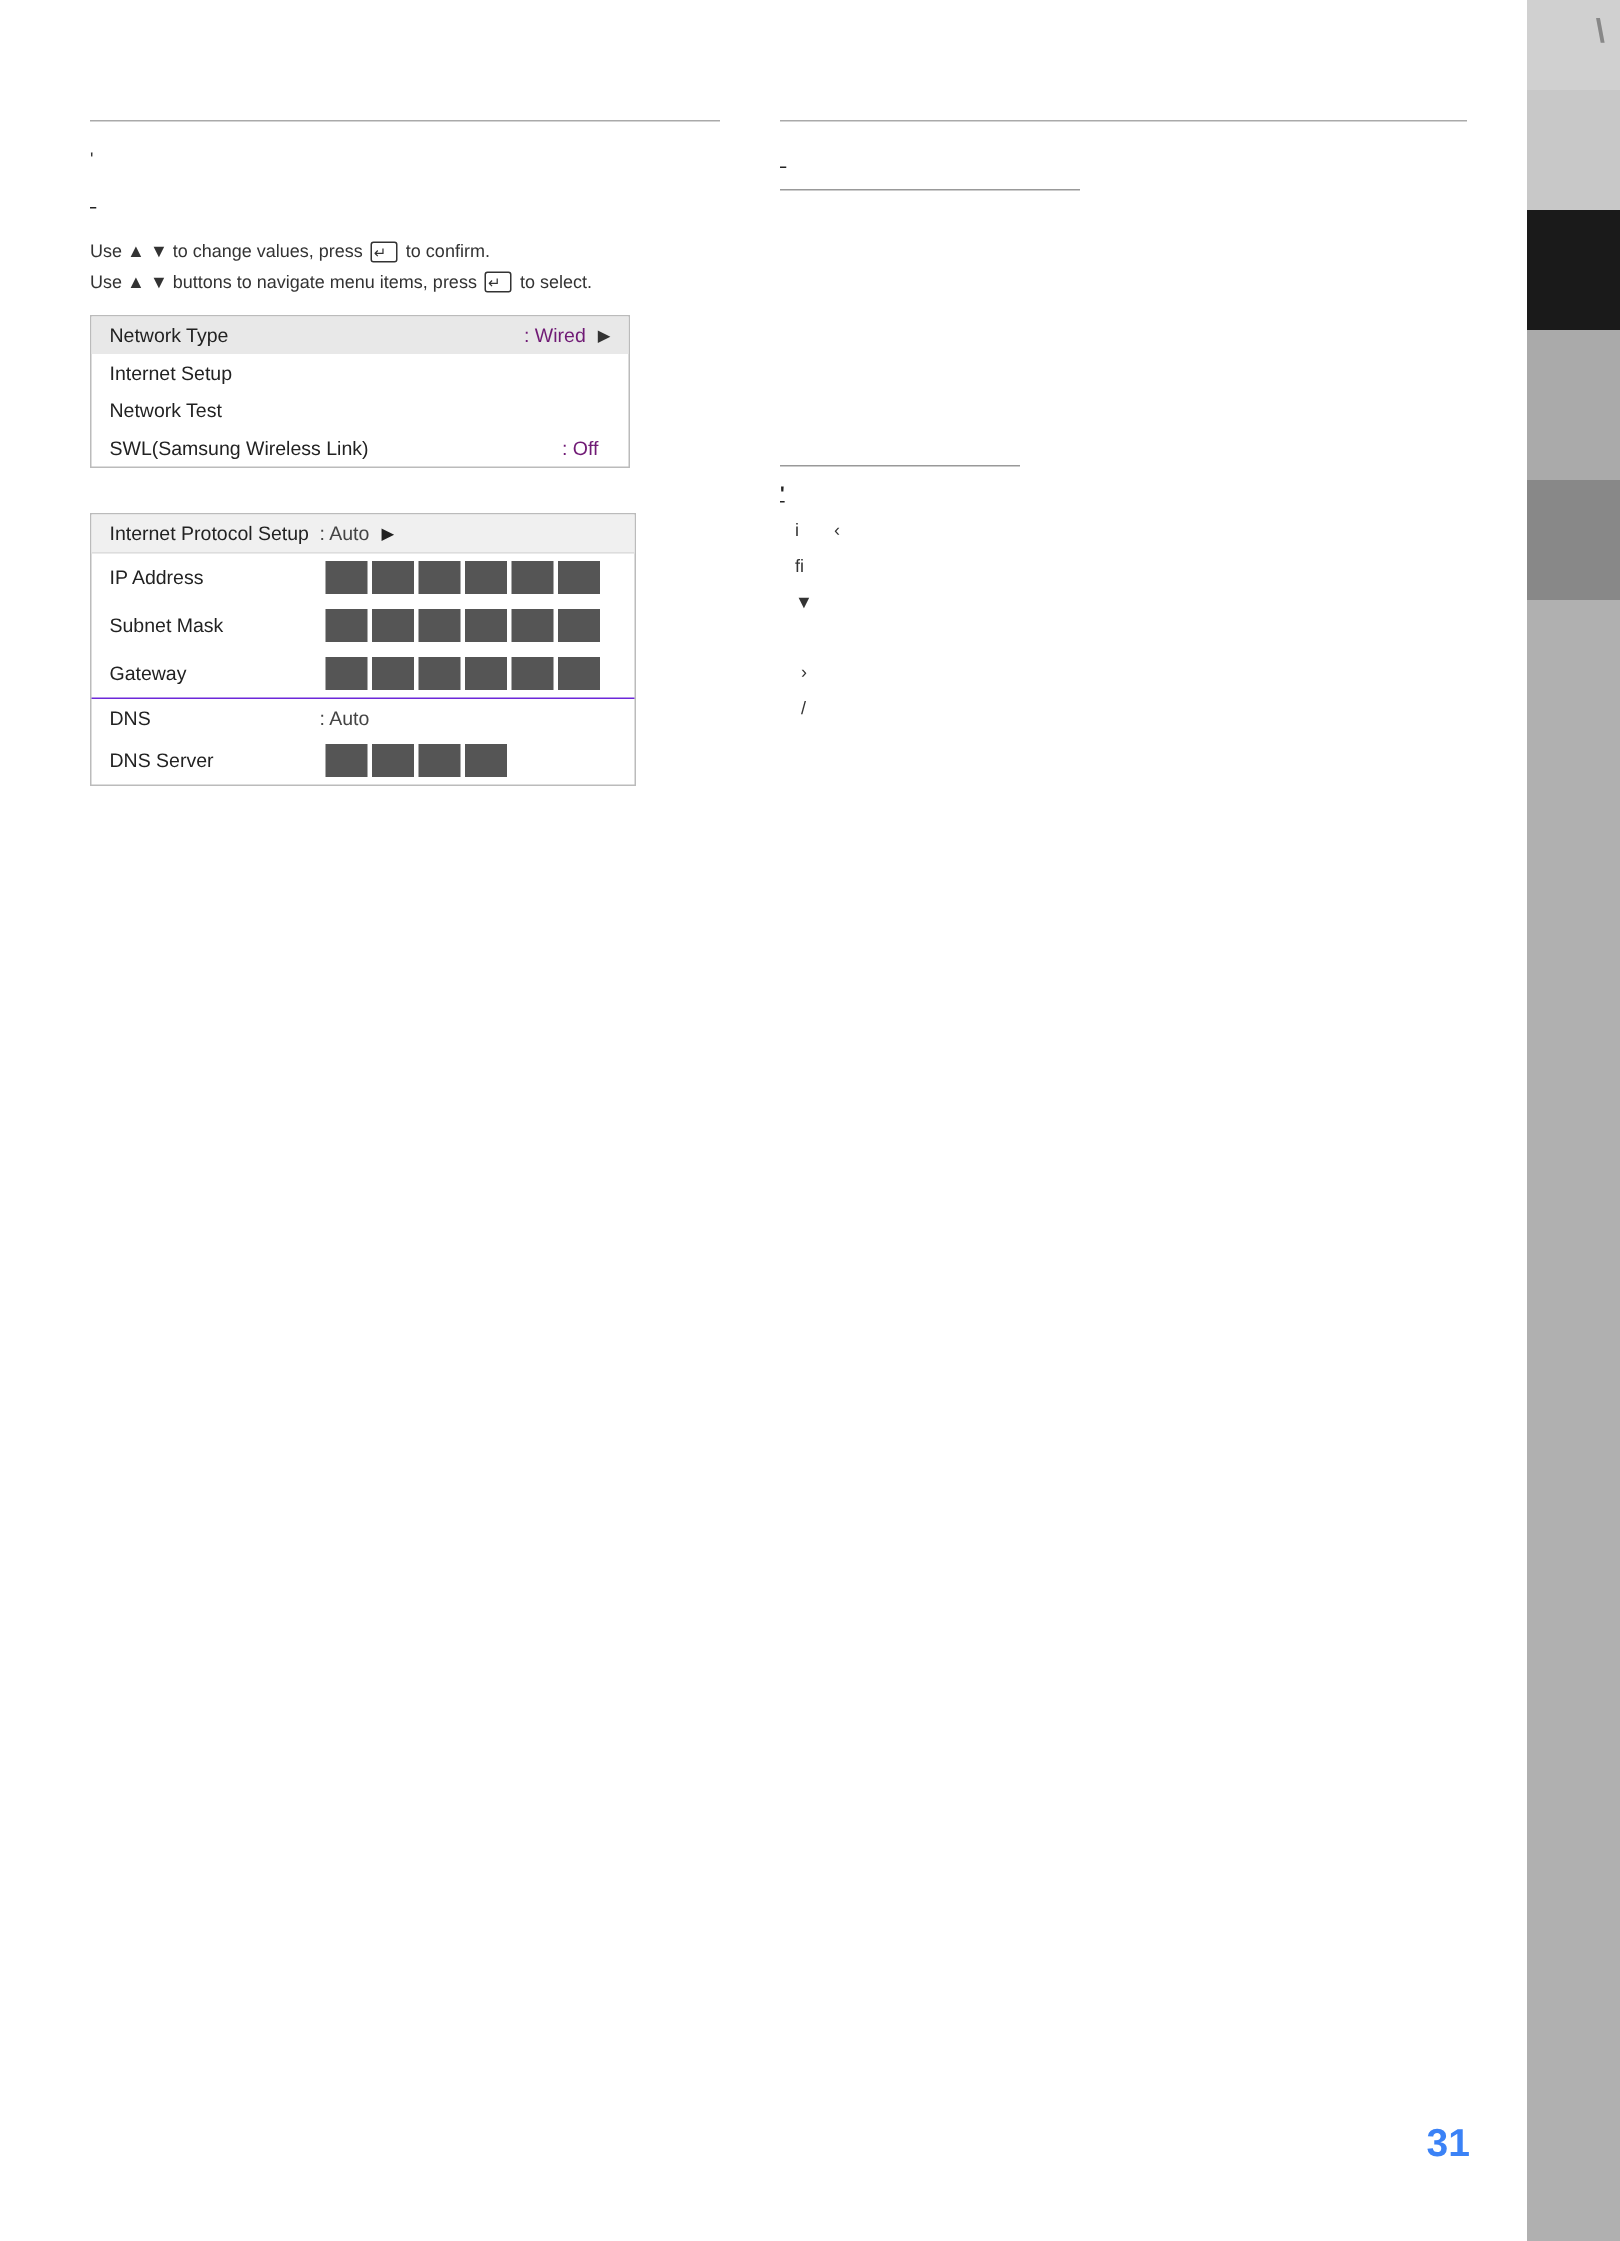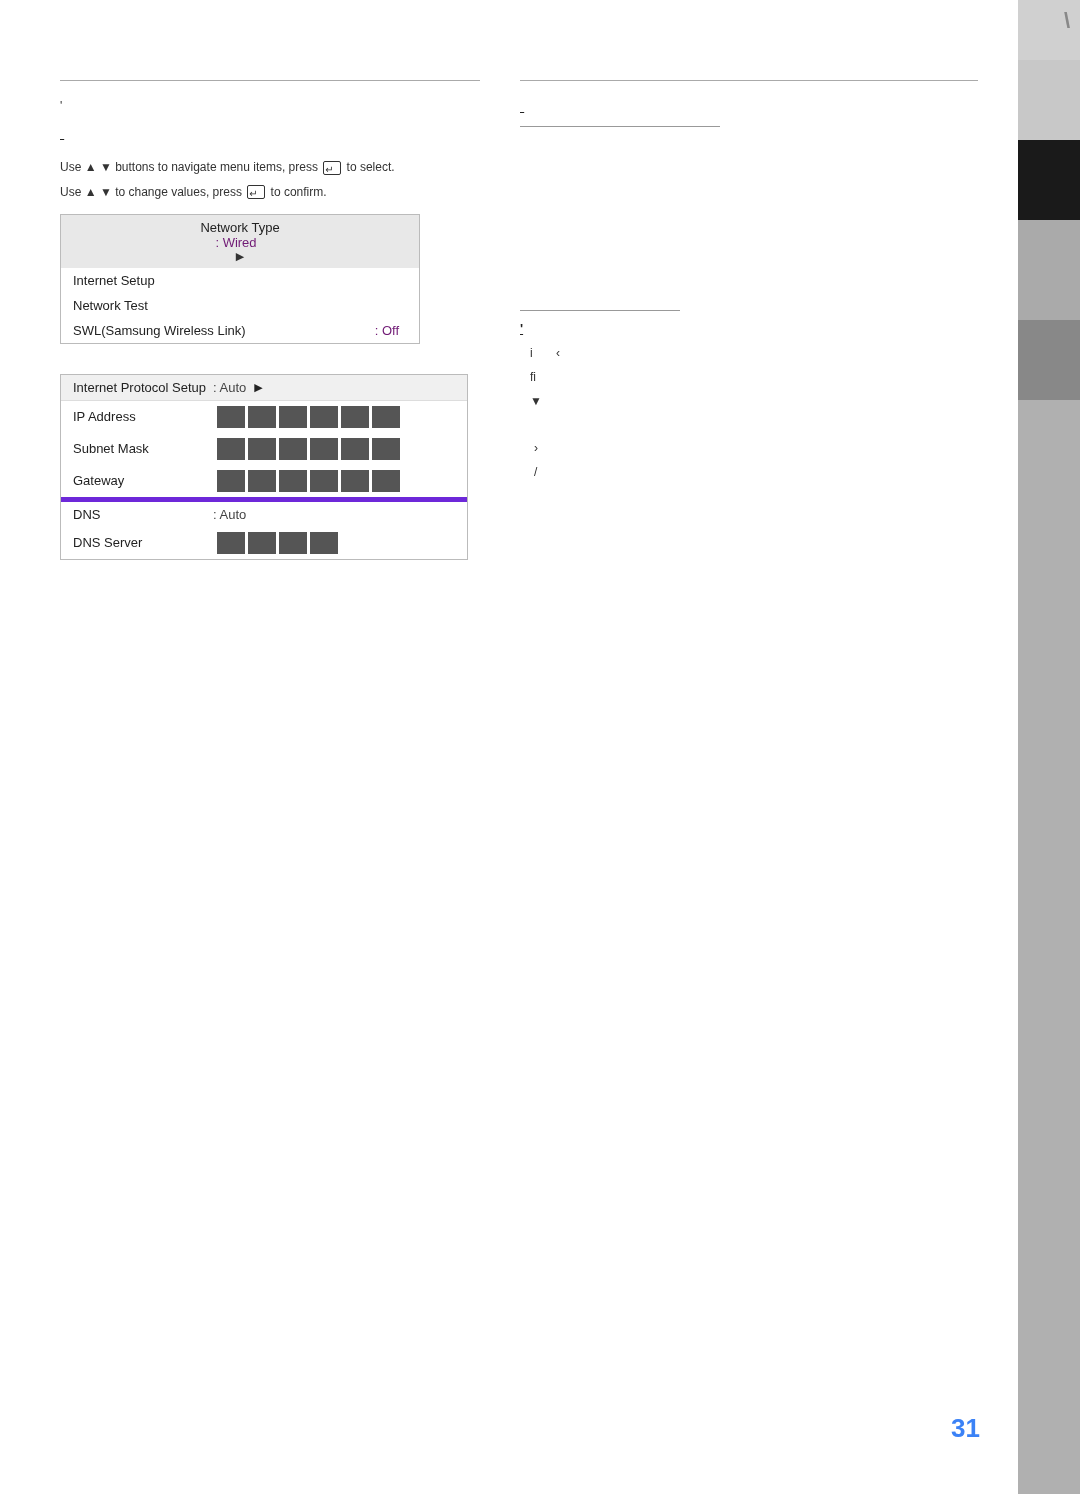--- a/index.html
+++ b/index.html
@@ -142,21 +142,20 @@
     }
     .ui-panel-row {
       display: flex;
       align-items: center;
       padding: 5px 12px;
       font-size: 13px;
       border-bottom: none;
     }
     .ui-panel-row:first-child {
       background: #f5f5f5;
-      flex-direction: column;
     }
     .ui-panel-row.highlighted {
       background: #e8e8e8;
     }
     .row-label {
       flex: 1;
       color: #222;
     }
     .row-value {
       color: #701a75;
@@ -165,21 +164,21 @@
     .row-arrow {
       color: #333;
       font-size: 11px;
     }
 
     
     .ip-panel {
       border: 1px solid #bbb;
       background: #fff;
       padding: 0;
-      width: 408px;
+      width: 364px;
       margin-bottom: 30px;
     }
     .ip-row {
       display: flex;
       align-items: center;
       padding: 5px 12px;
       font-size: 13px;
     }
     .ip-row:first-child {
       background: #f0f0f0;
@@ -208,21 +207,21 @@
       background: #555;
       display: inline-block;
     }
 
     
     .dns-row {
       display: flex;
       align-items: center;
       padding: 5px 12px;
       font-size: 13px;
-      border-top: 5px solid #6d28d9;
+      border-top: 1px solid #6d28d9;
     }
 
     
     .right-heading {
       font-size: 15px;
       font-weight: bold;
       text-decoration: underline;
       margin-bottom: 12px;
     }
     .right-body {
@@ -265,22 +264,22 @@
   <div class="two-col">
 
     <div class="col-left">
       <hr class="section-hr">
 
       <p class="body-text">'</p>
 
       <p class="section-heading" style="margin-bottom:16px;">&nbsp;</p>
 
       <div class="nav-text">
+        <p>Use <span class="arrow-up"></span> <span class="arrow-down"></span> to change values, press <span class="enter-icon"></span> to confirm.</p>
         <p style="margin-bottom:4px;">Use <span class="arrow-up"></span> <span class="arrow-down"></span> buttons to navigate menu items, press <span class="enter-icon"></span> to select.</p>
-        <p>Use <span class="arrow-up"></span> <span class="arrow-down"></span> to change values, press <span class="enter-icon"></span> to confirm.</p>
       </div>
 
       <div class="ui-panel">
         <div class="ui-panel-row highlighted">
           <span class="row-label">Network Type</span>
           <span class="row-value">: Wired</span>
           <span class="row-arrow">▶</span>
         </div>
         <div class="ui-panel-row">
           <span class="row-label">Internet Setup</span>

